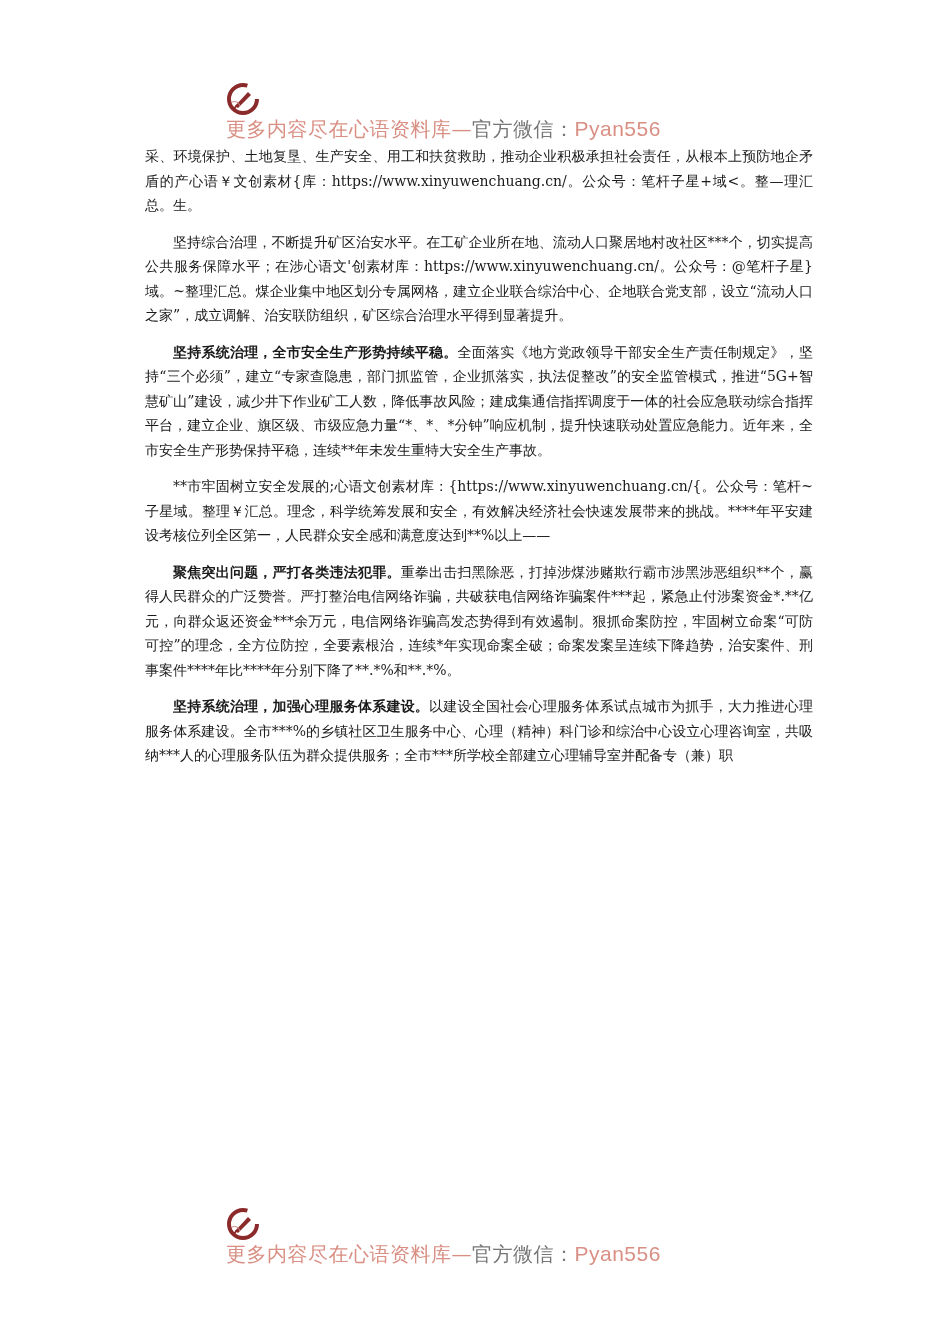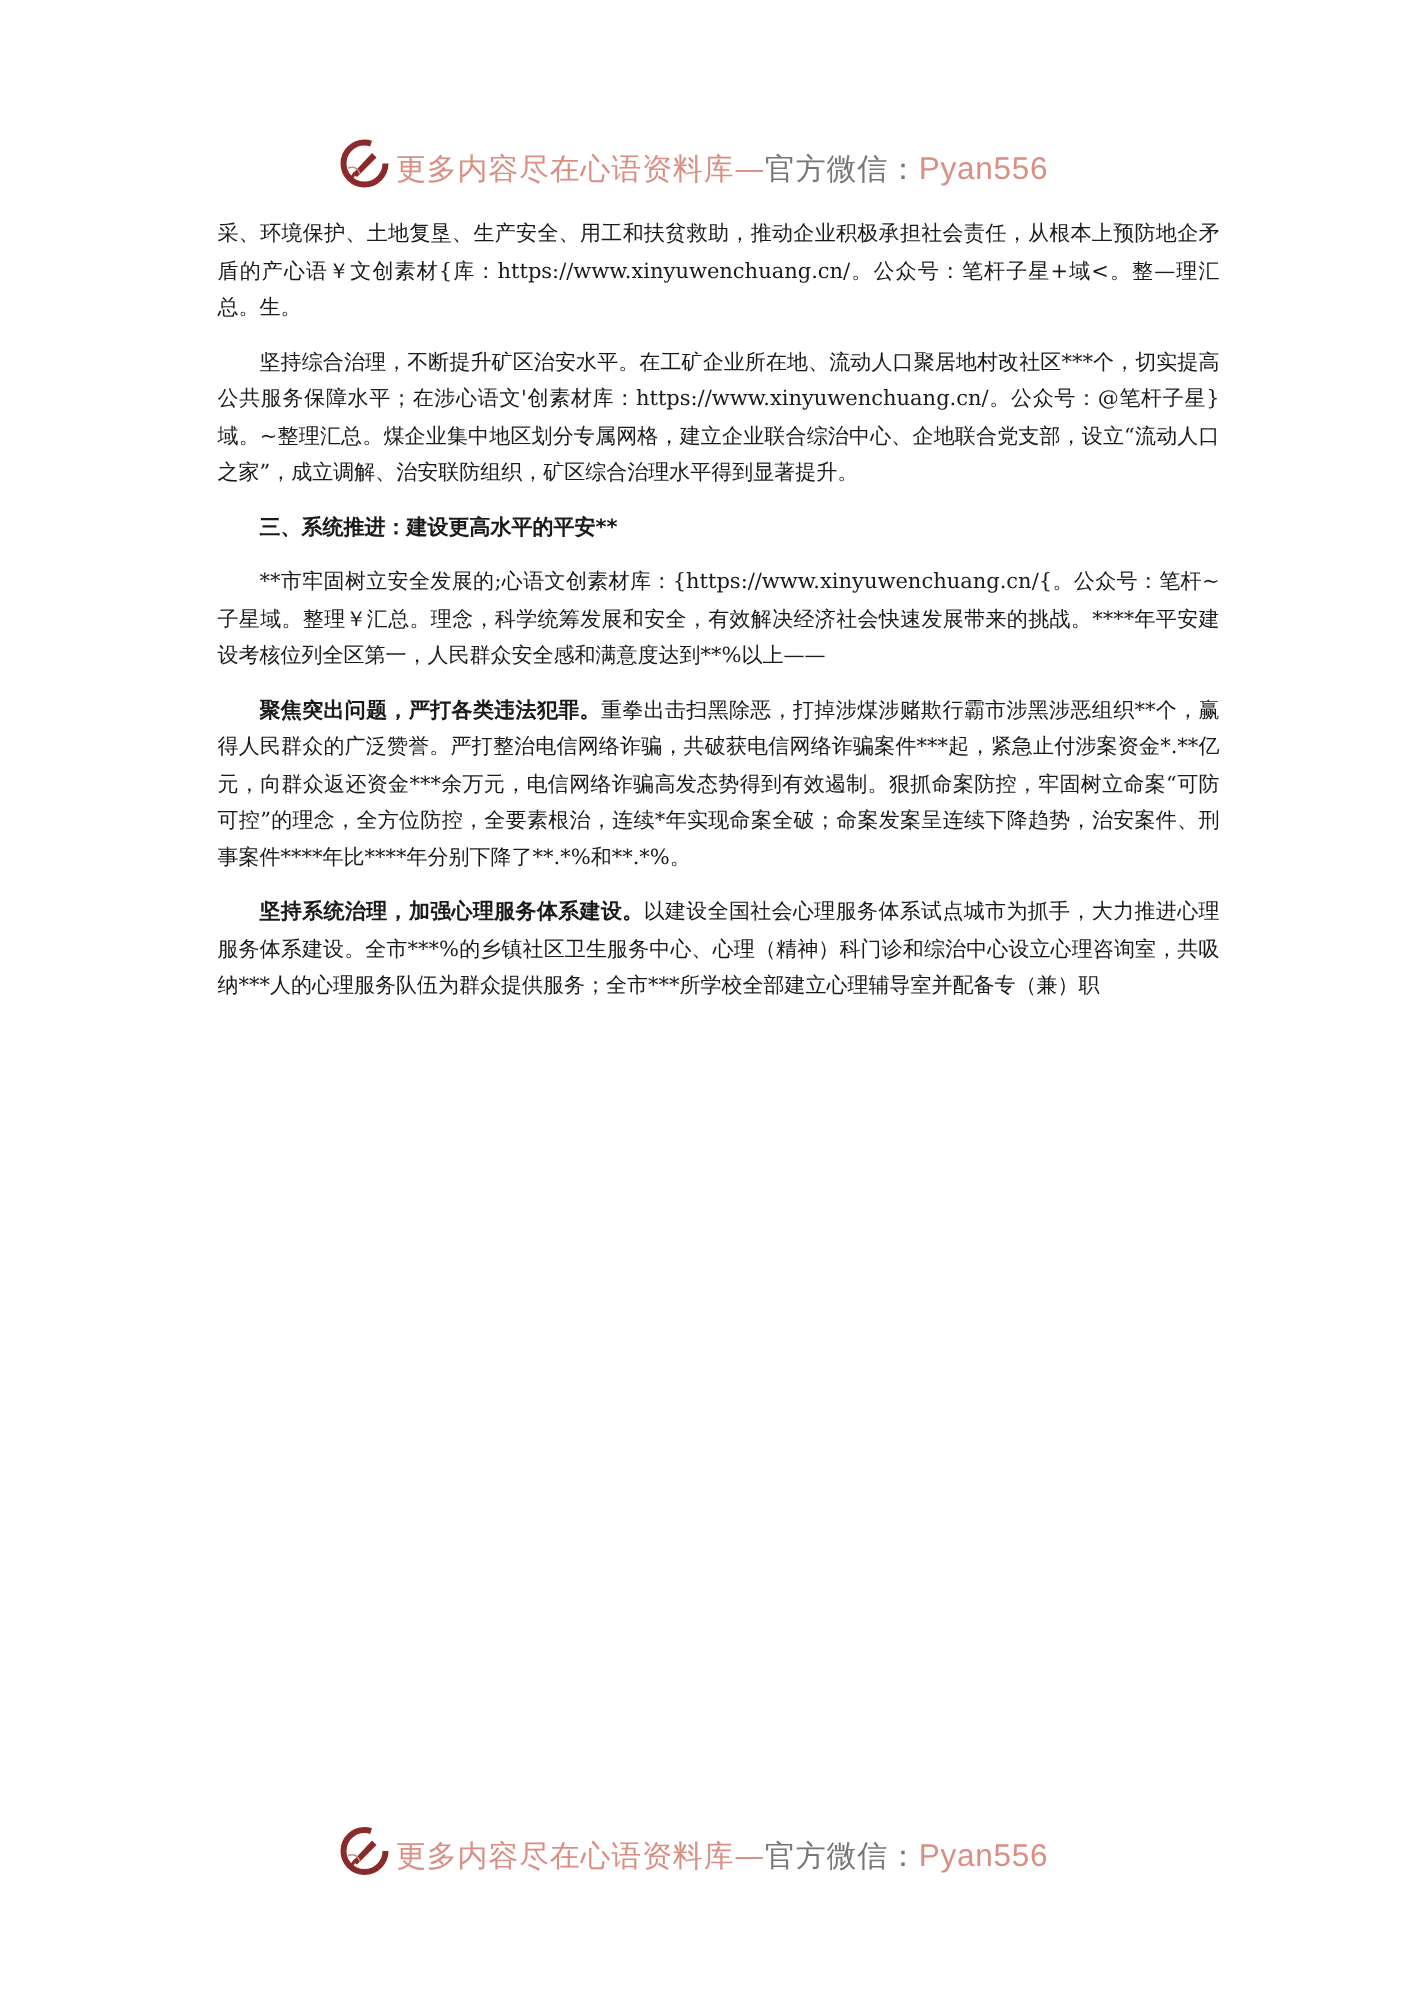--- a/index.html
+++ b/index.html
@@ -1,17 +1,17 @@
 <!DOCTYPE html>
 <html><head>
 <meta charset="utf-8">
 <style>
   html, body { margin: 0; padding: 0; background: #ffffff; }
   body { width: 950px; height: 1344px; position: relative; overflow: hidden; font-family: "DejaVu Serif", "Liberation Serif", serif; color: #1a1a1a; }
-  .banner { position: absolute; left: 226px; width: 500px; height: 44px; display: flex; align-items: flex-end; }
+  .banner { position: absolute; left: 226px; width: 500px; height: 44px; display: flex; align-items: flex-start; flex-direction: column; }
   .banner.top { top: 82px; }
   .banner.bottom { top: 1207px; }
   .logo { width: 34px; height: 34px; margin-right: 4px; flex: none; }
   .banner-text { font-size: 20px; letter-spacing: 0.5px; white-space: nowrap; }
   .banner-main { color: #d98f83; font-family: "DejaVu Serif", serif; }
   .banner-dash { color: #d98f83; }
   .banner-wechat { color: #777777; font-family: "DejaVu Serif", serif; }
   .banner-id { color: #d98f83; font-family: "Liberation Sans", sans-serif; font-size: 21px; }
   .content { position: absolute; left: 145px; top: 144px; width: 668px; font-size: 14px; line-height: 24.5px; }
   .para { margin: 0 0 12px 0; text-align: justify; word-break: break-all; }
@@ -32,22 +32,22 @@
   <span class="banner-text">
     <span class="banner-main">更多内容尽在心语资料库</span><span class="banner-dash">—</span><span class="banner-wechat">官方微信：</span><span class="banner-id">Pyan556</span>
   </span>
 </div>
 
 <div class="content">
   <p class="para"><span>采、环境保护、土地复垦、生产安全、用工和扶贫救助，推动企业积极承担社会责任，从根本上预防地企矛盾的产心语￥文创素材{库：https://www.xinyuwenchuang.cn/。公众号：笔杆子星+域&lt;。整—理汇总。生。</span></p>
 
   <p class="para indent"><span>坚持综合治理，不断提升矿区治安水平。在工矿企业所在地、流动人口聚居地村改社区***个，切实提高公共服务保障水平；在涉心语文'创素材库：https://www.xinyuwenchuang.cn/。公众号：@笔杆子星}域。~整理汇总。煤企业集中地区划分专属网格，建立企业联合综治中心、企地联合党支部，设立“流动人口之家”，成立调解、治安联防组织，矿区综合治理水平得到显著提升。</span></p>
 
+  <p class="para indent"><span class="bold">坚持系统治理，全市安全生产形势持续平稳。</span><span>全面落实《地方党政领导干部安全生产责任制规定》，坚持“三个必须”，建立“专家查隐患，部门抓监管，企业抓落实，执法促整改”的安全监管模式，推进“5G+智慧矿山”建设，减少井下作业矿工人数，降低事故风险；建成集通信指挥调度于一体的社会应急联动综合指挥平台，建立企业、旗区级、市级应急力量“*、*、*分钟”响应机制，提升快速联动处置应急能力。近年来，全市安全生产形势保持平稳，连续**年未发生重特大安全生产事故。</span></p>
 
-  <p class="heading">三、系统推进：建设更高水平的平安**</p>
 
   <p class="para indent"><span>**市牢固树立安全发展的;心语文创素材库：{https://www.xinyuwenchuang.cn/{。公众号：笔杆~子星域。整理￥汇总。理念，科学统筹发展和安全，有效解决经济社会快速发展带来的挑战。****年平安建设考核位列全区第一，人民群众安全感和满意度达到**%以上——</span></p>
 
   <p class="para indent"><span class="bold">聚焦突出问题，严打各类违法犯罪。</span><span>重拳出击扫黑除恶，打掉涉煤涉赌欺行霸市涉黑涉恶组织**个，赢得人民群众的广泛赞誉。严打整治电信网络诈骗，共破获电信网络诈骗案件***起，紧急止付涉案资金*.**亿元，向群众返还资金***余万元，电信网络诈骗高发态势得到有效遏制。狠抓命案防控，牢固树立命案“可防可控”的理念，全方位防控，全要素根治，连续*年实现命案全破；命案发案呈连续下降趋势，治安案件、刑事案件****年比****年分别下降了**.*%和**.*%。</span></p>
 
 
   <p class="para indent"><span class="bold">坚持系统治理，加强心理服务体系建设。</span><span>以建设全国社会心理服务体系试点城市为抓手，大力推进心理服务体系建设。全市***%的乡镇社区卫生服务中心、心理（精神）科门诊和综治中心设立心理咨询室，共吸纳***人的心理服务队伍为群众提供服务；全市***所学校全部建立心理辅导室并配备专（兼）职</span></p>
 </div>
 
 <div class="banner bottom">

